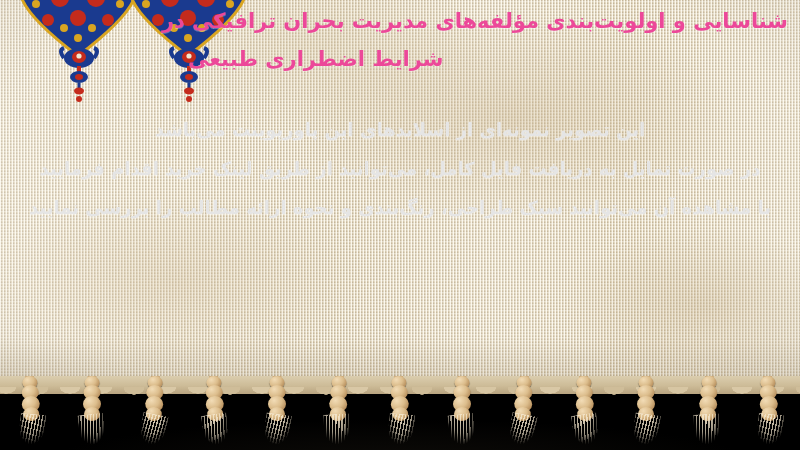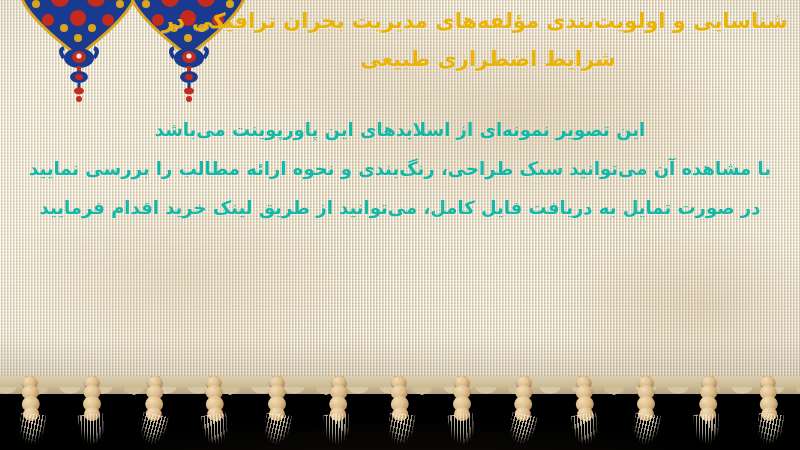--- a/index.html
+++ b/index.html
@@ -105,31 +105,31 @@
   .medallion{position:absolute;width:120px;height:92px;}
   .med-a{left:18px;top:-34px;}
   .med-b{left:128px;top:-34px;}
   .pendant{position:absolute;width:46px;height:62px;}
   .pen-a{left:56px;top:46px;}
   .pen-b{left:166px;top:46px;}
 
   
   .title-block{
     position:absolute;right:12px;top:6px;width:600px;
-    text-align:center;
-    color:#eab308;
+    text-align:left;
+    color:#ec4899;
     font-size:21px;line-height:31px;font-weight:700;
     text-shadow:0 1px 0 rgba(255,255,255,.30);
   }
   .title-line{white-space:nowrap;}
   .title-line.second{margin-top:7px;}
 
   .body-block{
     position:absolute;left:0;right:0;top:110px;
-    text-align:center;color:#14b8a6;
+    text-align:center;color:#e5e5e5;
     font-size:18px;line-height:39px;font-weight:700;
     text-shadow:0 1px 0 rgba(255,255,255,.28);
   }
   .body-line{white-space:nowrap;}
 </style>
 </head>
 <body>
 
 <div class="slide">
 
@@ -283,22 +283,22 @@
     </div>
   </div>
 
   <div class="title-block">
     <div class="title-line">شناسایی و اولویت‌بندی مؤلفه‌های مدیریت بحران ترافیکی در</div>
     <div class="title-line second">شرایط اضطراری طبیعی</div>
   </div>
 
   <div class="body-block">
     <div class="body-line">این تصویر نمونه‌ای از اسلایدهای این پاورپوینت می‌باشد</div>
+    <div class="body-line">در صورت تمایل به دریافت فایل کامل، می‌توانید از طریق لینک خرید اقدام فرمایید</div>
     <div class="body-line">با مشاهده آن می‌توانید سبک طراحی، رنگ‌بندی و نحوه ارائه مطالب را بررسی نمایید</div>
-    <div class="body-line">در صورت تمایل به دریافت فایل کامل، می‌توانید از طریق لینک خرید اقدام فرمایید</div>
   </div>
 
   <div class="fringe-band">
     <div class="selvedge"></div>
     <div id="tassel-host">
         <div class="tassel" style="left: 13.7692px; transform: rotate(-2.5deg);">
           <div class="cord"></div>
           <div class="knot k1"></div>
           <div class="knot k2"></div>
           <div class="knot k3"></div>

